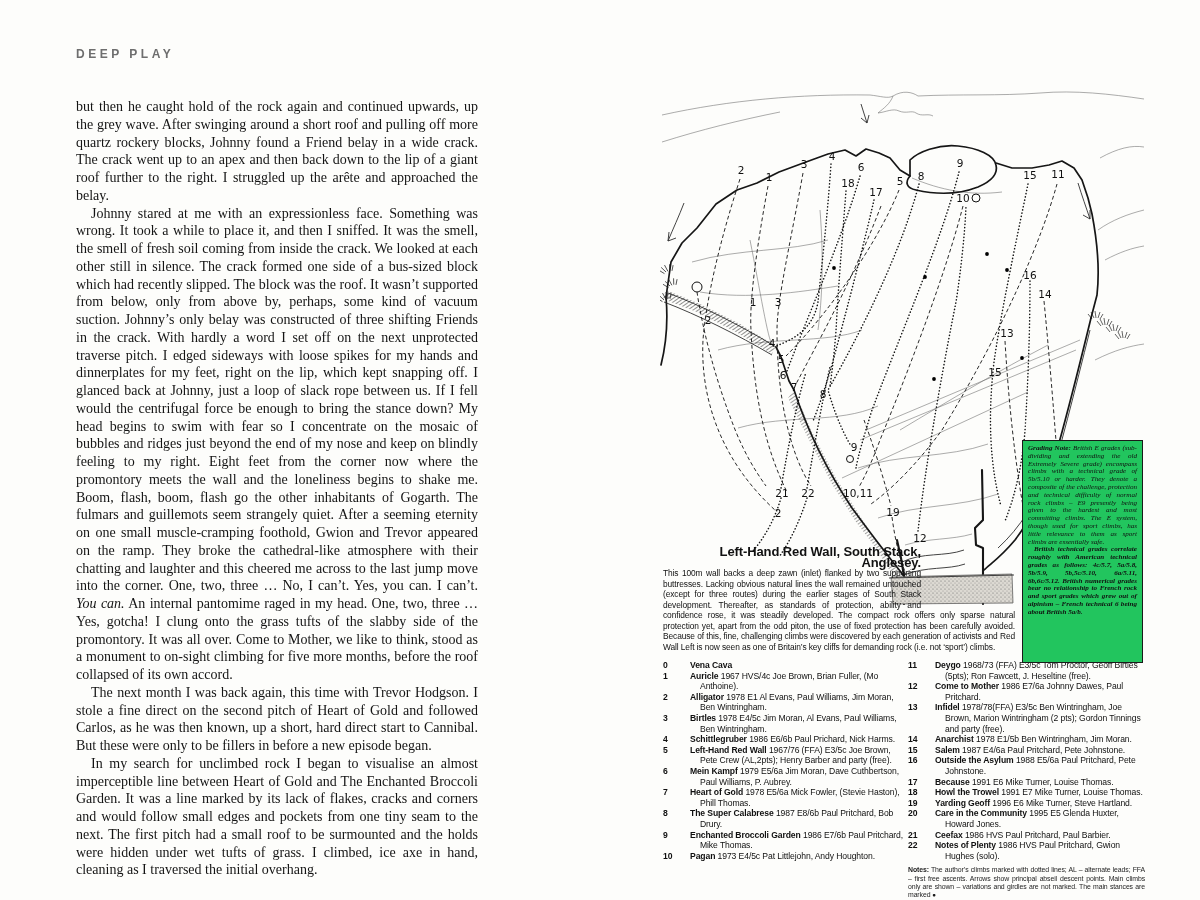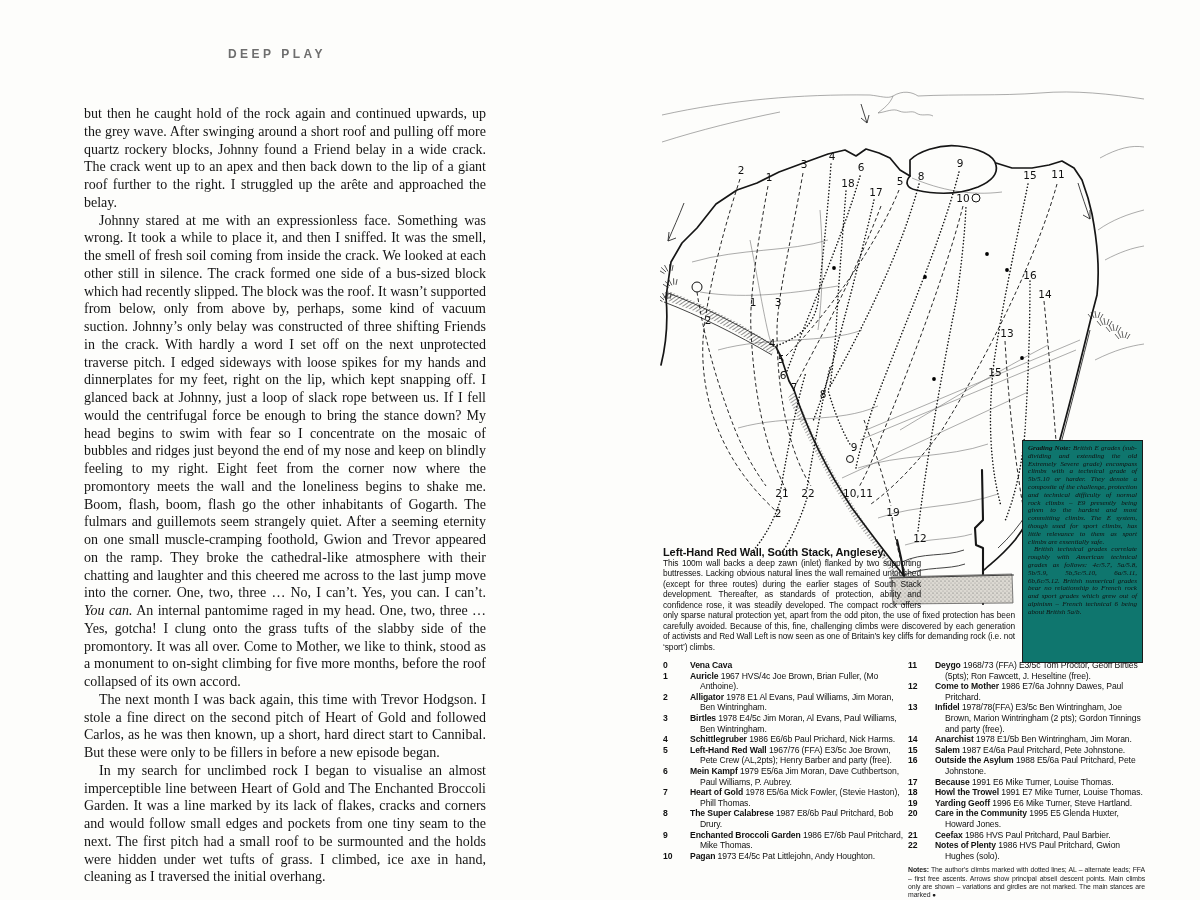--- a/index.html
+++ b/index.html
@@ -2,45 +2,45 @@
 <html><head>
 <meta charset="utf-8">
 <style>
   html,body{margin:0;padding:0;}
   body{width:1200px;height:900px;background:#fdfdfb;position:relative;overflow:hidden;
        font-family:"Liberation Sans",sans-serif;}
   .spread{position:absolute;inset:0;}
   .page{position:absolute;top:0;height:900px;}
   .page-left{left:76px;width:402px;}
   .page-right{left:660px;width:485px;}
-  .running-head{position:absolute;top:47px;width:100%;text-align:center;
+  .running-head{position:absolute;top:47px;width:100%;text-align:left;
        font:600 12px/14px "Liberation Sans",sans-serif;letter-spacing:3.5px;color:#6e6e6e;}
-  .body-text{position:absolute;top:98px;left:8px;width:402px;margin-top:7px;}
+  .body-text{position:absolute;top:98px;left:0;width:402px;}
   .body-text p{font:14px/17.75px "Liberation Serif",serif;text-align:justify;margin:0;color:#141414;}
   .body-text p.ind{text-indent:15px;}
   .folio{position:absolute;top:848px;width:100%;text-align:center;
        font:11.5px "Liberation Sans",sans-serif;color:#3c3c3c;}
   svg#topo{position:absolute;left:0;top:85px;width:485px;height:530px;z-index:1;}
   .b{stroke:#161616;stroke-width:1.7;fill:none;stroke-linejoin:round;stroke-linecap:round;}
   .b2{stroke:#161616;stroke-width:2.1;fill:none;stroke-linejoin:round;stroke-linecap:round;}
   .m{stroke:#2e2e2e;stroke-width:.9;fill:none;stroke-linejoin:round;}
   .t{stroke:#676767;stroke-width:.55;fill:none;}
   .dot{stroke:#141414;stroke-width:1.5;fill:none;stroke-dasharray:.2 3.1;stroke-linecap:round;}
   .dash{stroke:#1d1d1d;stroke-width:.95;fill:none;stroke-dasharray:3.8 2.6;}
   .dlabel{font:10.5px "DejaVu Sans",sans-serif;fill:#101010;text-anchor:middle;}
   .dring{stroke:#111;stroke-width:1;fill:none;}
   .sdot{fill:#000;}
   .grading-box{position:absolute;left:362px;top:440px;width:121px;height:223px;box-sizing:border-box;
-       border:1.2px solid #1a1a1a;background:#0f766e;padding:4px 5px;z-index:3;
+       border:1.2px solid #1a1a1a;background:#22c55e;padding:4px 5px;z-index:3;
        font:italic 7.1px/7.8px "Liberation Serif",serif;color:#101010;}
   .grading-box p{margin:0;text-align:justify;}
-  .grading-box p.gp2{text-indent:6px;}
+  .grading-box p.gp2{text-indent:6px;font-weight:bold;}
   .caption{position:absolute;left:3px;top:547px;width:352px;z-index:2;
        font:8.4px/10.5px "Liberation Sans",sans-serif;color:#111;text-align:justify;letter-spacing:-.1px;}
-  .cap-title{display:block;font-size:11px;text-align:left;}
+  .cap-title{display:block;font-size:13px;text-align:right;}
   .cap-spacer{float:right;width:94px;height:55px;}
   .routes{position:absolute;top:660px;margin:0;padding:0;list-style:none;
        font:8.6px/10.6px "Liberation Sans",sans-serif;color:#101010;letter-spacing:-.1px;}
   #routes-left{left:3px;width:246px;}
   .routes-r-wrap{position:absolute;left:248px;top:660px;width:237px;
        font:8.6px/10.6px "Liberation Sans",sans-serif;letter-spacing:-.1px;}
   .routes-r-wrap .routes{position:static;}
   .routes li{position:relative;padding-left:37px;text-indent:-10px;margin:0;}
   .routes .rnum{position:absolute;left:0;top:0;font-weight:bold;text-indent:0;}
   .notes{margin:5px 0 0 0;font:6.9px/8.3px "Liberation Sans",sans-serif;text-align:justify;color:#1c1c1c;}

